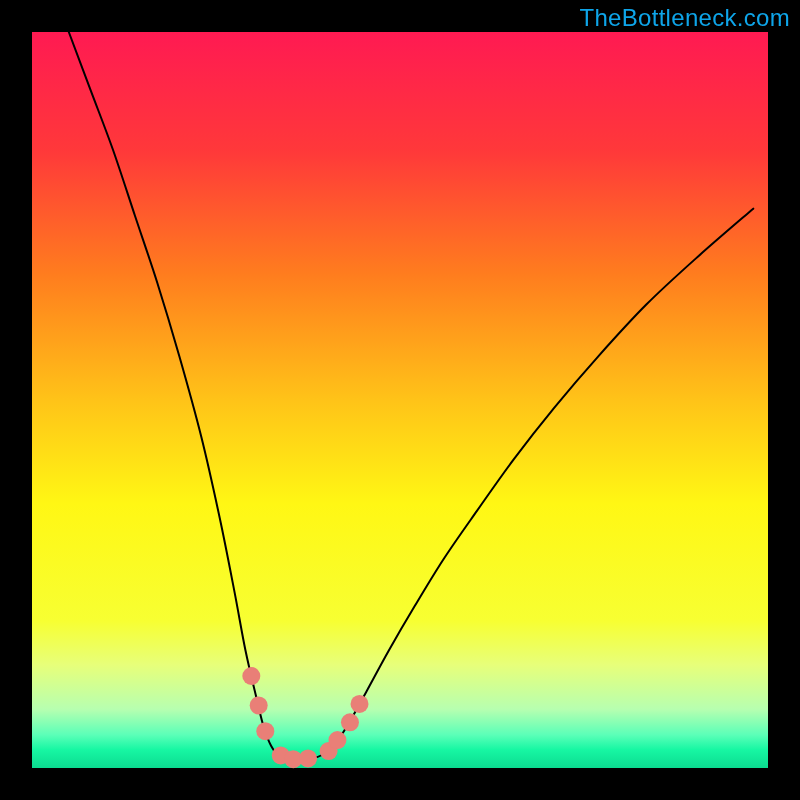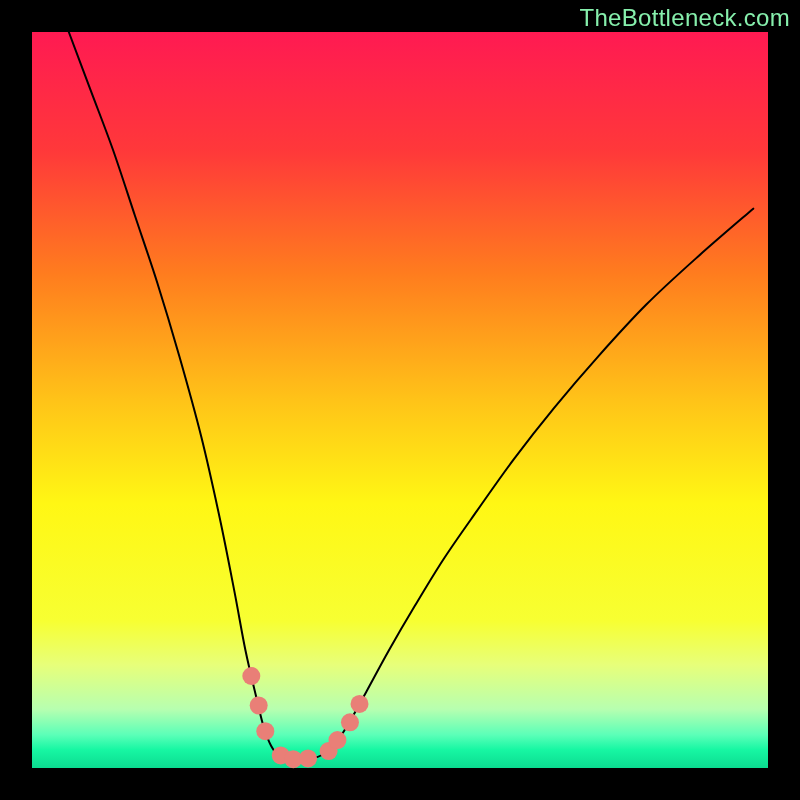--- a/index.html
+++ b/index.html
@@ -14,21 +14,21 @@
   .frame {
     position: relative;
     width: 800px;
     height: 800px;
     background: #000;
   }
   .watermark {
     position: absolute;
     top: 4px;
     right: 10px;
-    color: #86efac;
+    color: #0ea5e9;
     font-size: 24px;
     font-weight: 500;
     letter-spacing: 0.3px;
     z-index: 5;
   }
   svg.chart {
     position: absolute;
     left: 0;
     top: 0;
   }

